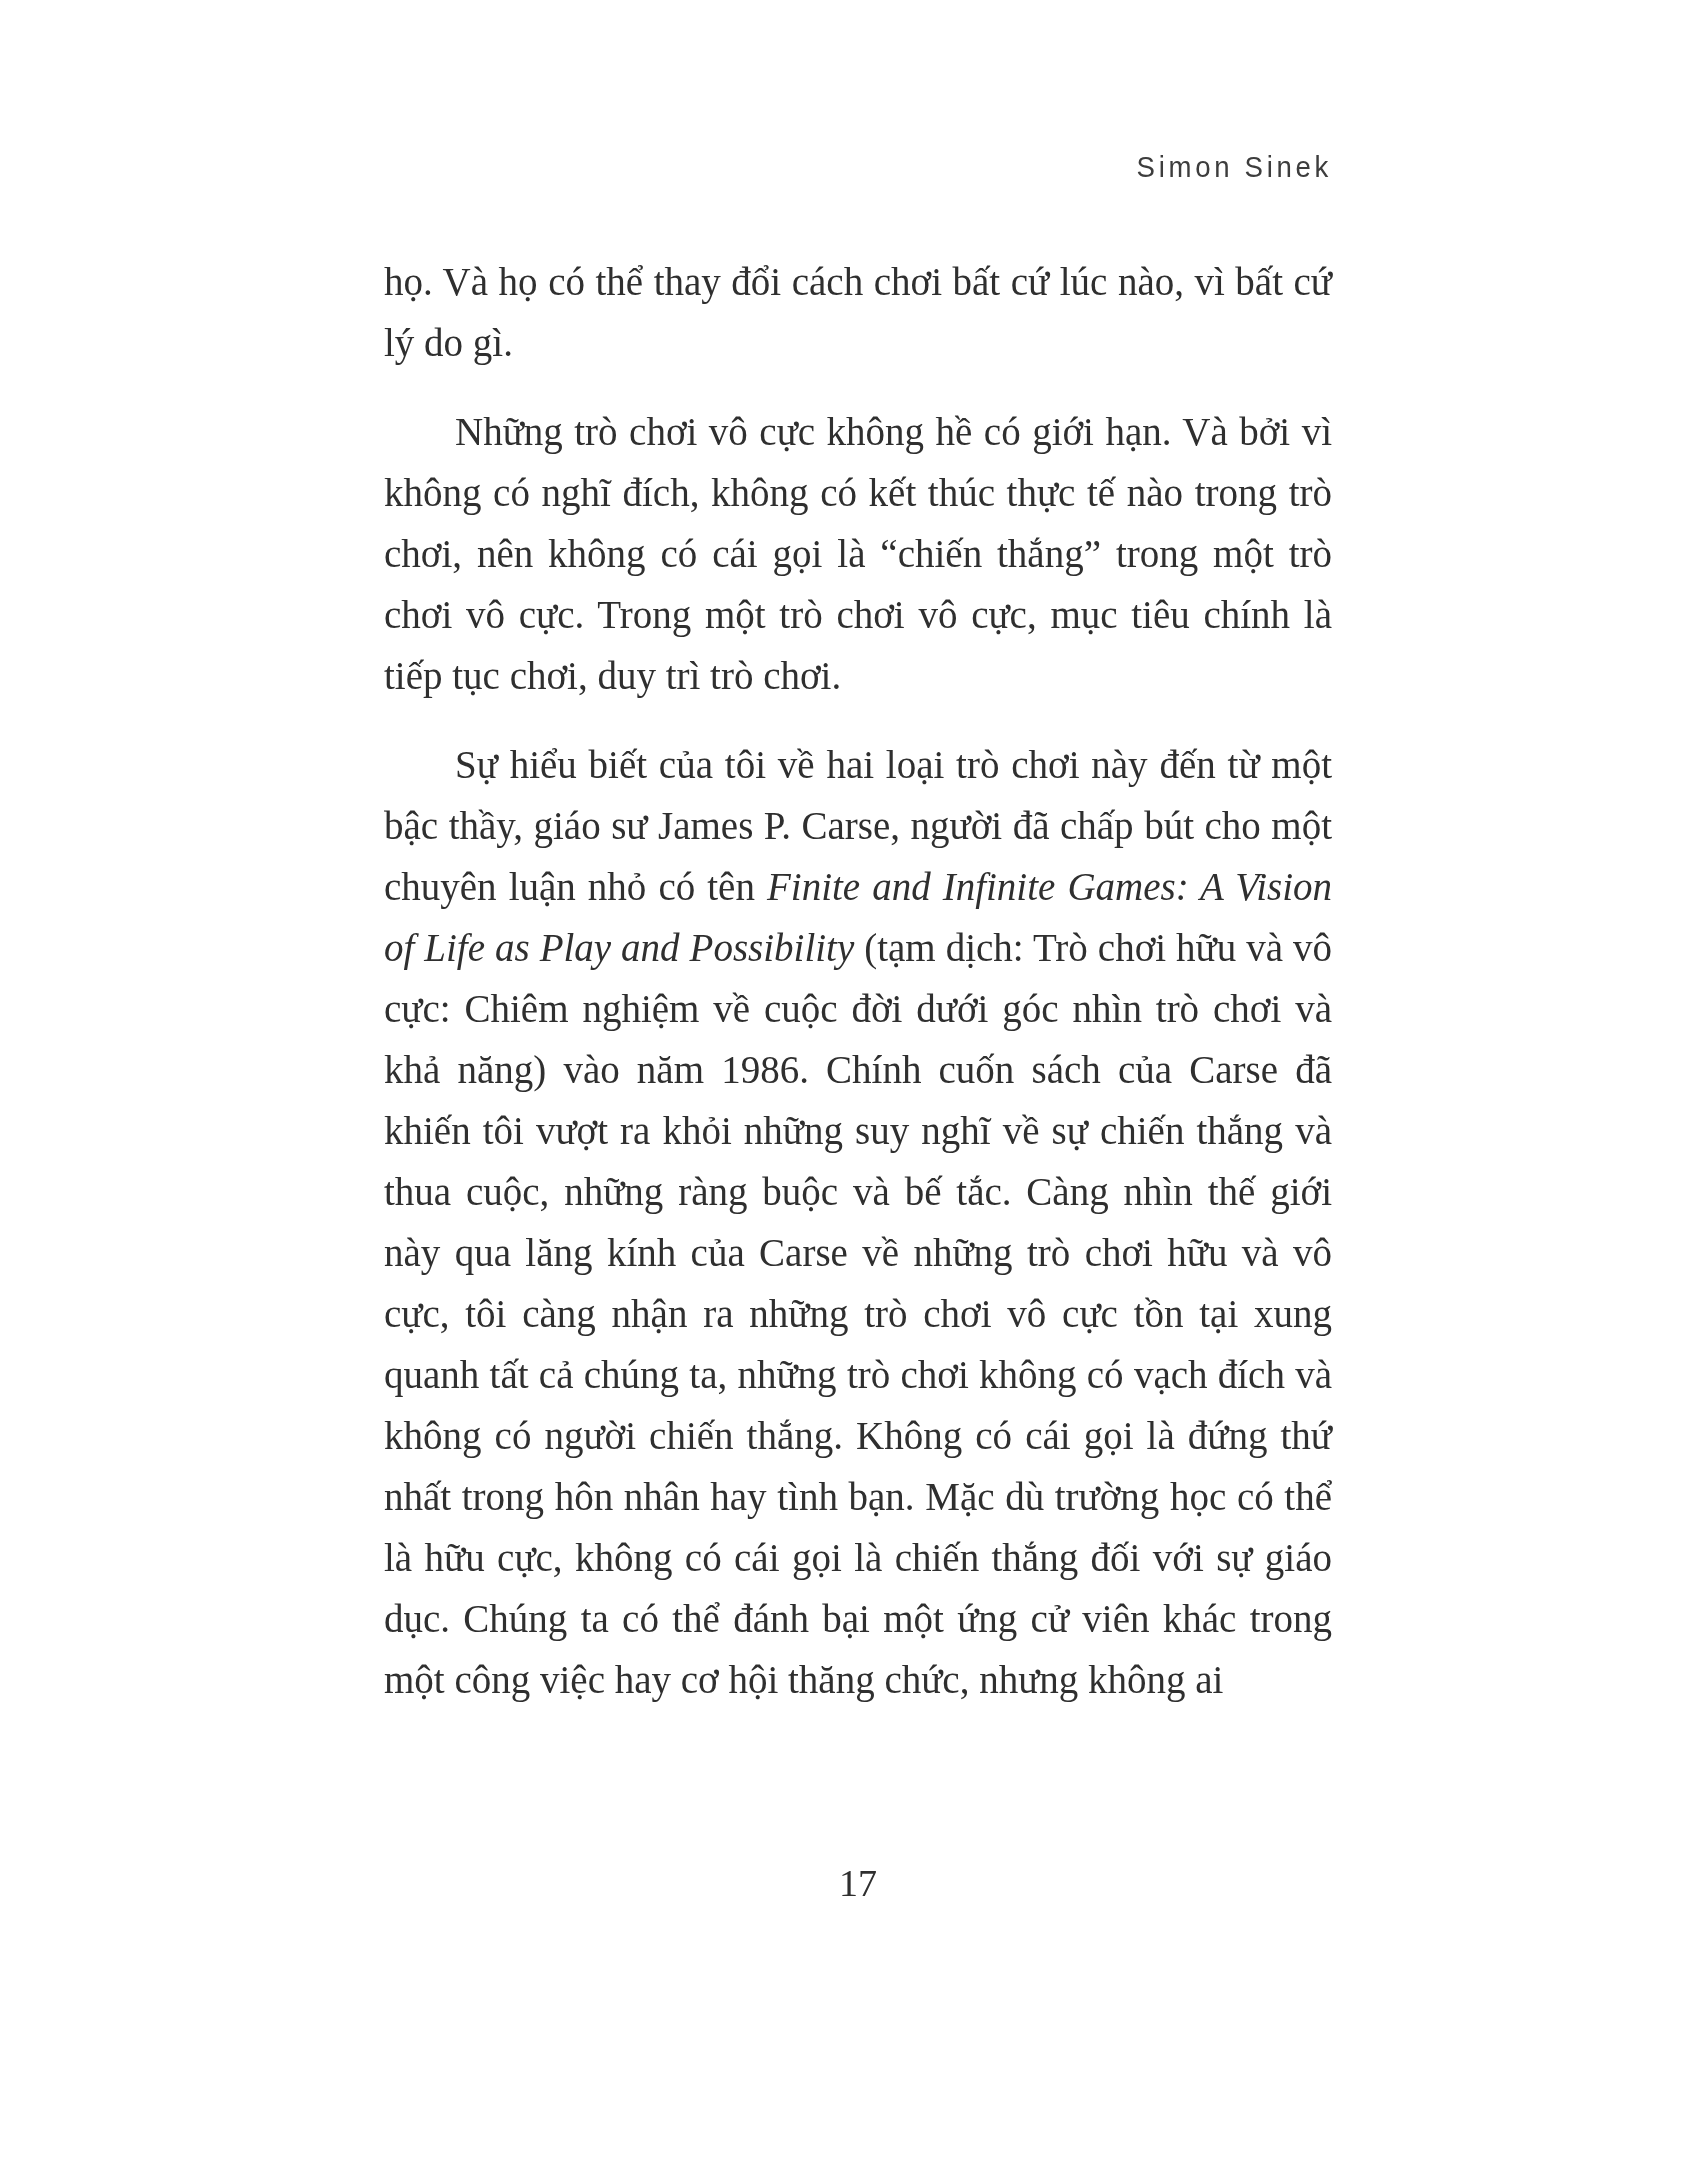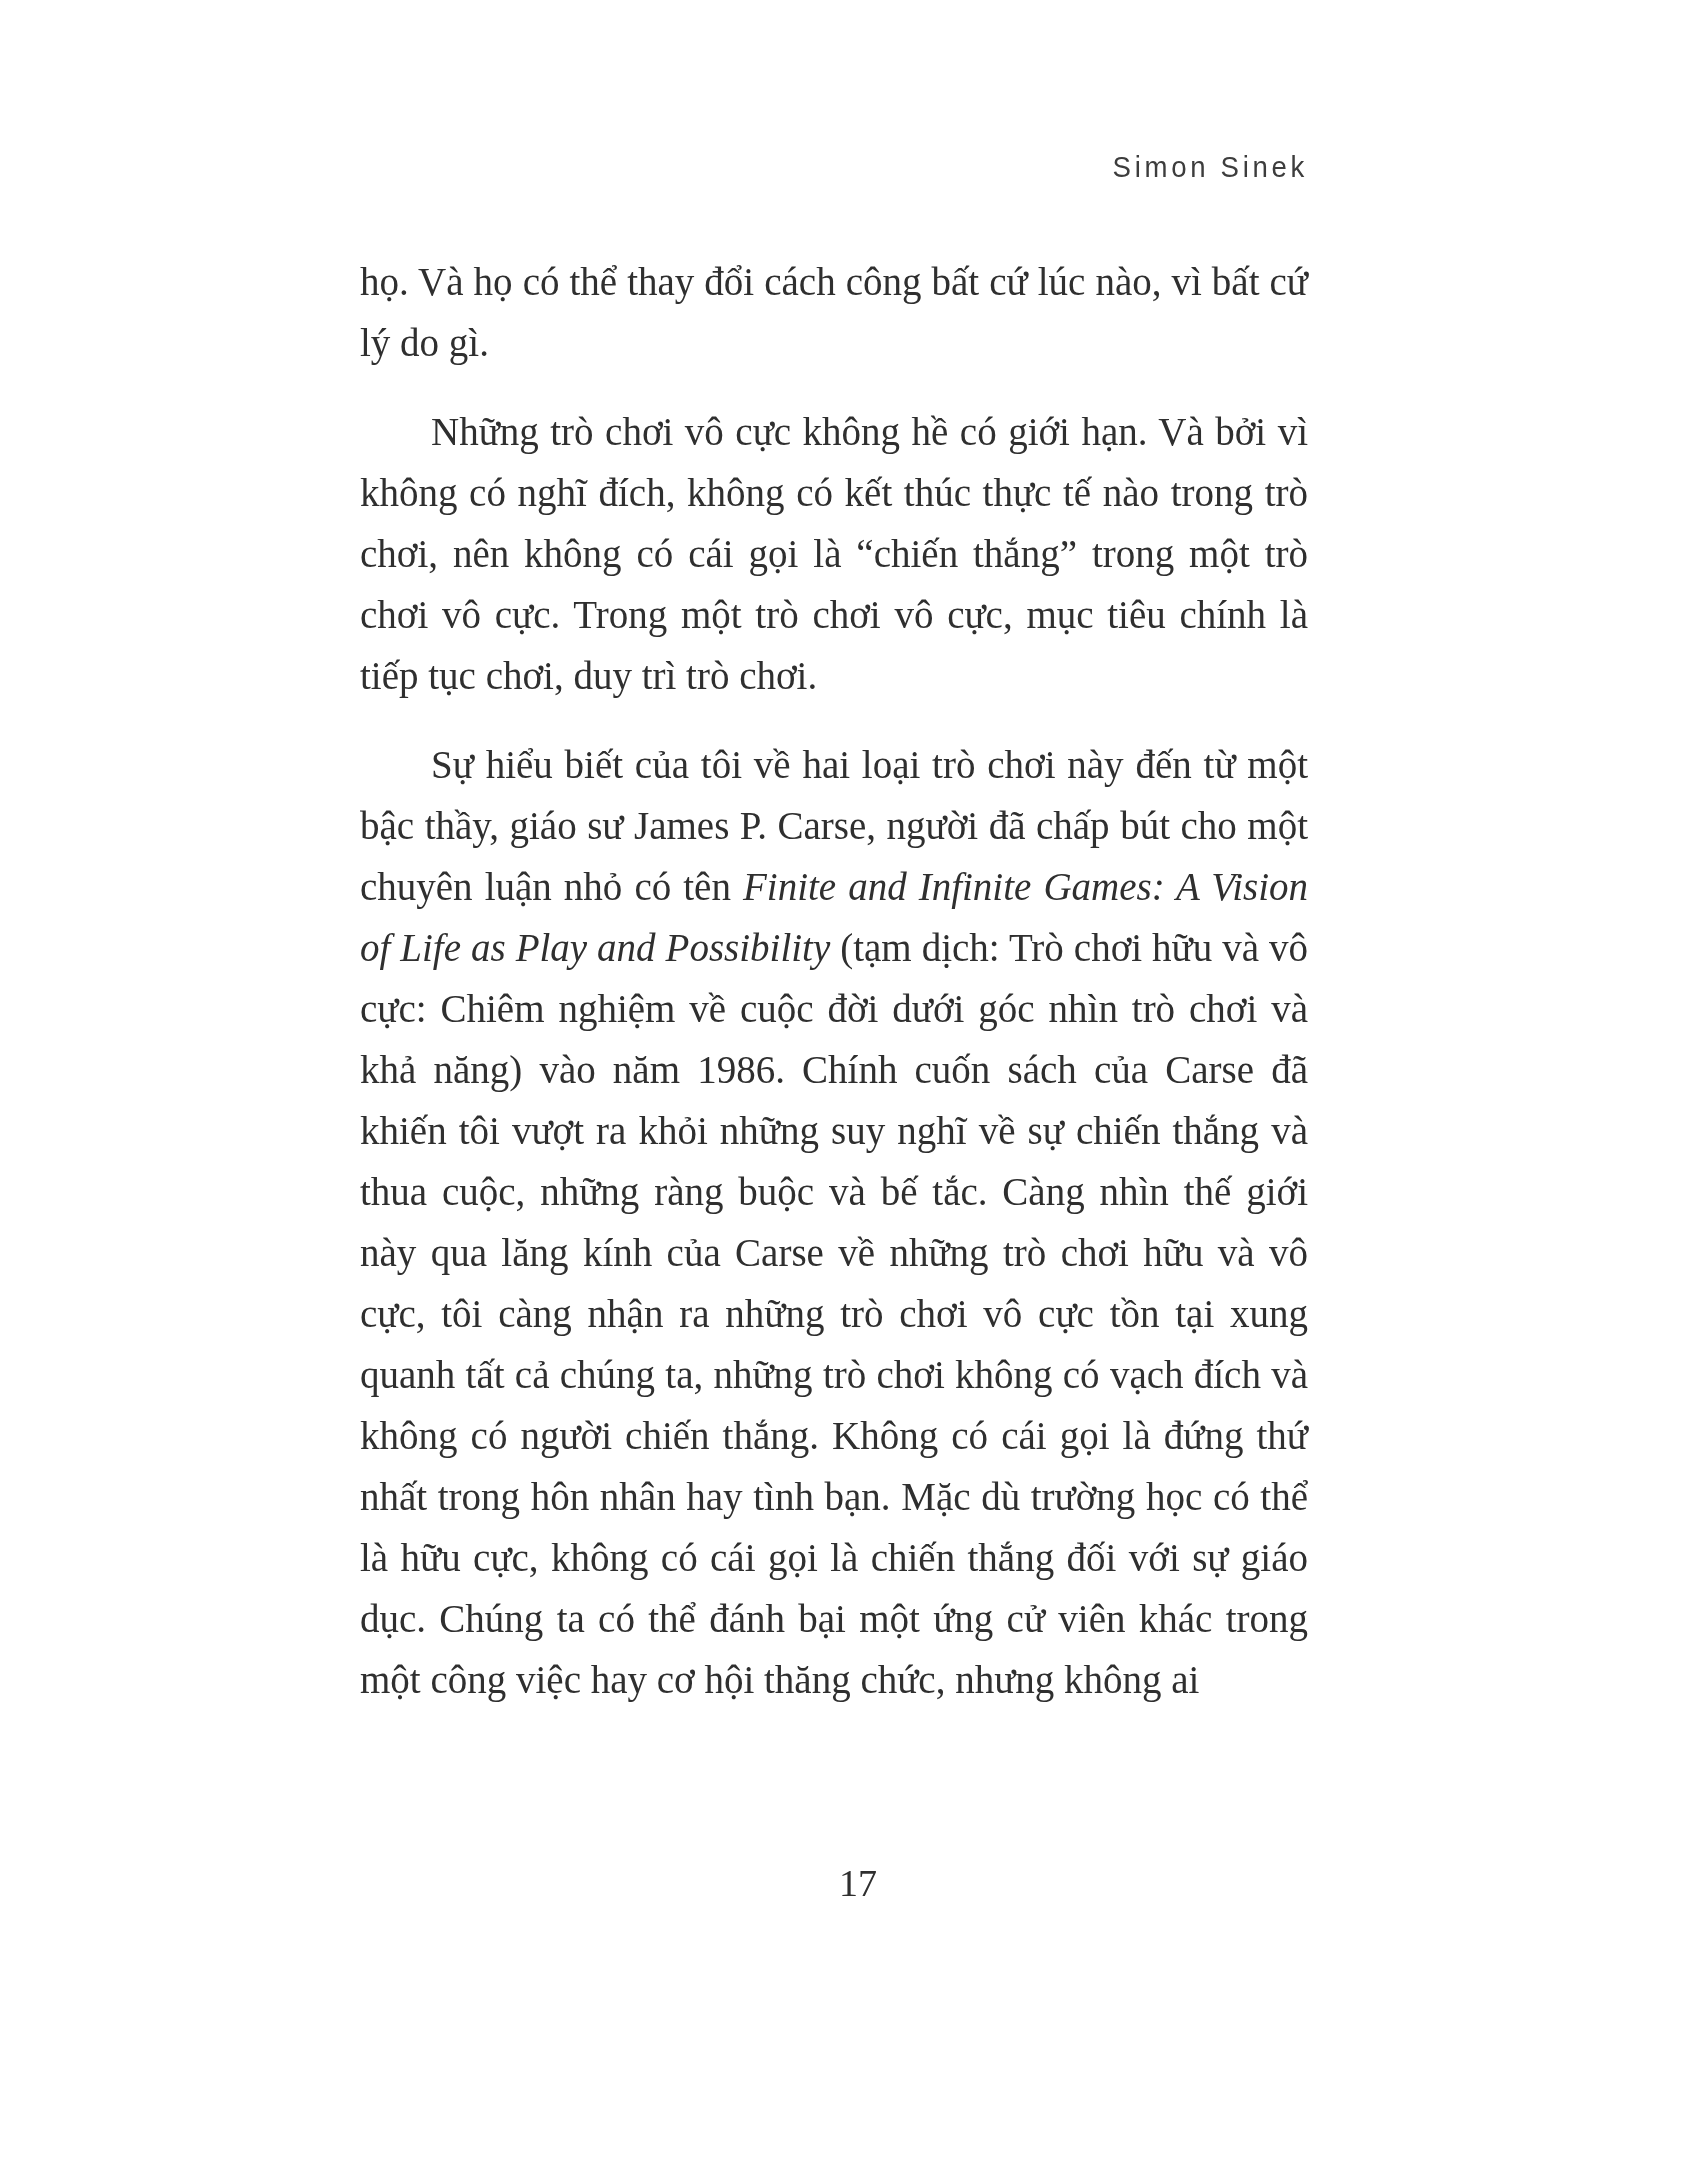--- a/index.html
+++ b/index.html
@@ -11,21 +11,21 @@
     font-family: "Liberation Serif", serif;
     overflow: hidden;
   }
   .page {
     position: absolute;
     inset: 0;
     background: #ffffff;
   }
   .content {
     position: absolute;
-    left: 360px;
+    left: 384px;
     top: 150px;
     width: 948px;
   }
   .running-head {
     text-align: right;
     font-family: "Liberation Sans", sans-serif;
     font-weight: 400;
     font-size: 30px;
     letter-spacing: 4px;
     color: #3d3d3d;
@@ -62,21 +62,21 @@
 <body>
 
 <div class="page">
   <div class="content">
 
     <header class="running-head">
       <span class="author">Simon Sinek</span>
     </header>
 
     <main class="body-text">
-      <p class="para no-indent">họ. Và họ có thể thay đổi cách công bất cứ lúc nào, vì bất cứ lý do gì.</p>
+      <p class="para no-indent">họ. Và họ có thể thay đổi cách chơi bất cứ lúc nào, vì bất cứ lý do gì.</p>
 
       <p class="para indent">Những trò chơi vô cực không hề có giới hạn. Và bởi vì không có nghĩ đích, không có kết thúc thực tế nào trong trò chơi, nên không có cái gọi là “chiến thắng” trong một trò chơi vô cực. Trong một trò chơi vô cực, mục tiêu chính là tiếp tục chơi, duy trì trò chơi.</p>
 
       <p class="para indent"><span>Sự hiểu biết của tôi về hai loại trò chơi này đến từ một bậc thầy, giáo sư James P. Carse, người đã chấp bút cho một chuyên luận nhỏ có tên </span><em class="book-title">Finite and Infinite Games: A Vision of Life as Play and Possibility</em><span> (tạm dịch: Trò chơi hữu và vô cực: Chiêm nghiệm về cuộc đời dưới góc nhìn trò chơi và khả năng) vào năm 1986. Chính cuốn sách của Carse đã khiến tôi vượt ra khỏi những suy nghĩ về sự chiến thắng và thua cuộc, những ràng buộc và bế tắc. Càng nhìn thế giới này qua lăng kính của Carse về những trò chơi hữu và vô cực, tôi càng nhận ra những trò chơi vô cực tồn tại xung quanh tất cả chúng ta, những trò chơi không có vạch đích và không có người chiến thắng. Không có cái gọi là đứng thứ nhất trong hôn nhân hay tình bạn. Mặc dù trường học có thể là hữu cực, không có cái gọi là chiến thắng đối với sự giáo dục. Chúng ta có thể đánh bại một ứng cử viên khác trong một công việc hay cơ hội thăng chức, nhưng không ai</span></p>
     </main>
 
   </div>
 
   <footer class="page-footer">
     <span class="page-number">17</span>

